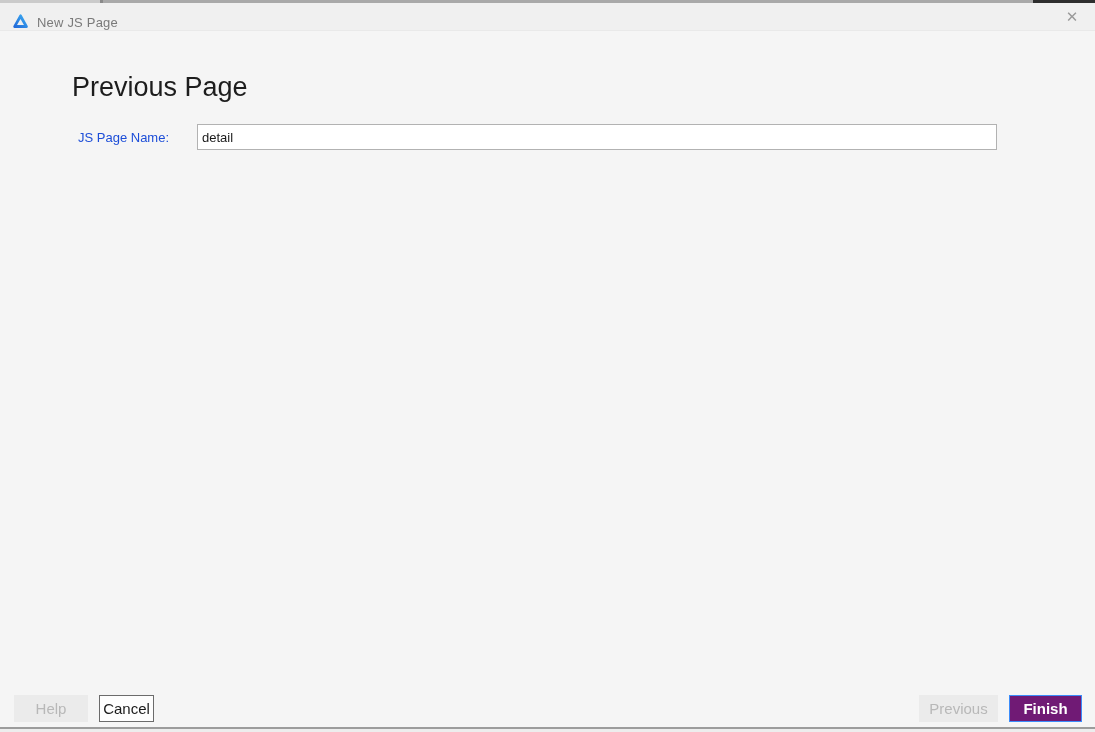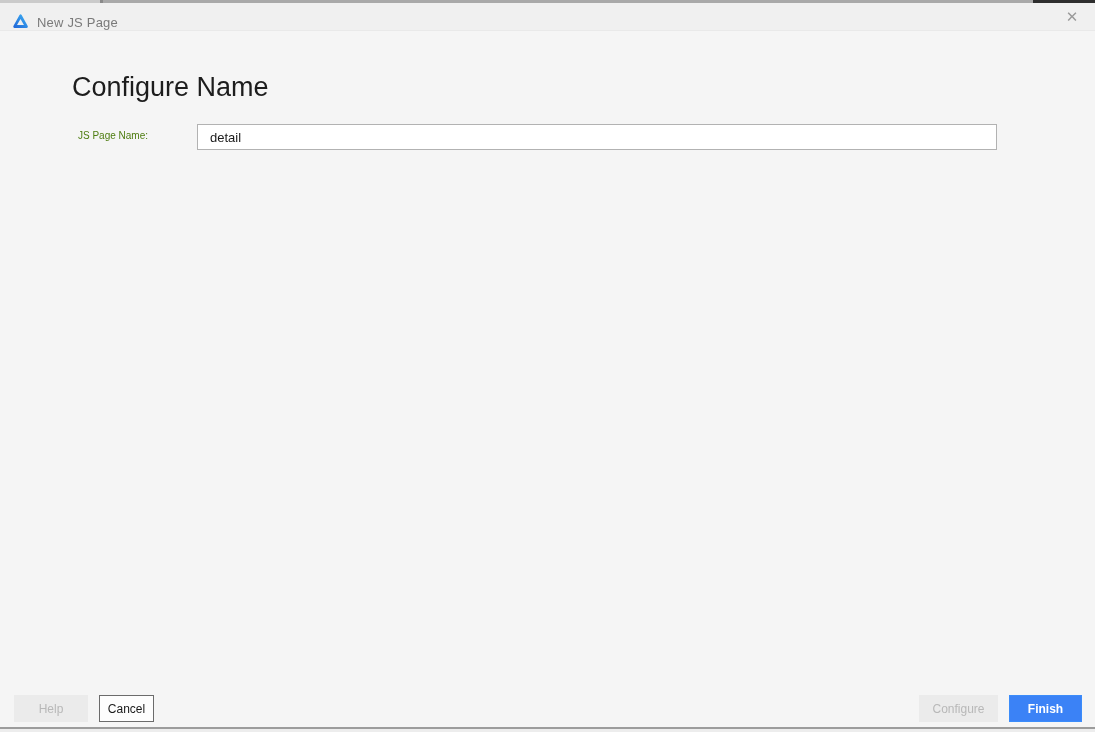--- a/index.html
+++ b/index.html
@@ -32,40 +32,40 @@
   }
 
   
   .content { position: absolute; top: 32px; left: 0; width: 1095px; height: 695px; background: #f5f5f5; }
   .heading {
     position: absolute; left: 72px; top: 40px;
     font-size: 27px; color: #1d1d1d; font-weight: 400;
   }
   .form-label {
     position: absolute; left: 78px; top: 98px;
-    font-size: 10px; color: #4d7c0f; text-align: right;
+    font-size: 13px; color: #1d4ed8; text-align: right;
   }
   .page-name-input {
     position: absolute; left: 197px; top: 92px;
     width: 800px; height: 26px;
     background: #ffffff; border: 1px solid #b2b2b2; border-radius: 0;
     font-family: "Liberation Sans", sans-serif;
-    font-size: 13px; color: #1a1a1a; padding: 0 12px; outline: none;
+    font-size: 13px; color: #1a1a1a; padding: 0 4px; outline: none;
   }
 
   
   .btn {
     position: absolute; top: 695px; height: 27px;
     font-family: "Liberation Sans", sans-serif;
-    font-size: 12px; text-align: right; cursor: default;
+    font-size: 15px; text-align: right; cursor: default;
     display: flex; align-items: center; justify-content: center;
   }
   .btn-disabled { background: #ebebeb; border: 1px solid #ebebeb; color: #b8b8b8; }
   .btn-cancel   { background: #fdfdfd; border: 1px solid #6b6b6b; color: #1a1a1a; }
-  .btn-finish   { background: #3b82f6; border: 1px solid #3b8cfa; color: #ffffff; font-weight: bold; }
+  .btn-finish   { background: #701a75; border: 1px solid #3b8cfa; color: #ffffff; font-weight: bold; }
   .btn-help     { left: 14px;  width: 74px; }
   .btn-cancel   { left: 99px;  width: 55px; }
   .btn-previous { left: 919px; width: 79px; }
   .btn-finish   { left: 1009px; width: 73px; }
 
   
   .bottom-line  { position: absolute; top: 727px; left: 0; width: 1095px; height: 2px; background: #9c9c9c; }
   .bottom-strip { position: absolute; top: 729px; left: 0; width: 1095px; height: 3px; background: #ededed; }
 </style>
 </head>
@@ -89,24 +89,24 @@
       </defs>
       <path fill="url(#lg)" fill-rule="evenodd" d="M10.6 2.9 a1.8 1.8 0 0 1 3 0 L22 18.1 a1.8 1.8 0 0 1 -1.5 2.9 L3.7 21 a1.8 1.8 0 0 1 -1.5 -2.9 Z
            M12 8.6 L16.9 17 L7.1 17 Z"></path>
     </svg>
   </span>
   <span class="title">New JS Page</span>
   <span class="close-btn">✕</span>
 </div>
 
 <div class="content">
-  <div class="heading">Configure Name</div>
+  <div class="heading">Previous Page</div>
   <label class="form-label">JS Page Name:</label>
   <input class="page-name-input" type="text" value="detail" style="">
 </div>
 
 <button class="btn btn-disabled btn-help">Help</button>
 <button class="btn btn-cancel">Cancel</button>
-<button class="btn btn-disabled btn-previous">Configure</button>
+<button class="btn btn-disabled btn-previous">Previous</button>
 <button class="btn btn-finish">Finish</button>
 
 <div class="bottom-line"></div>
 <div class="bottom-strip"></div>
 
 </body></html>

